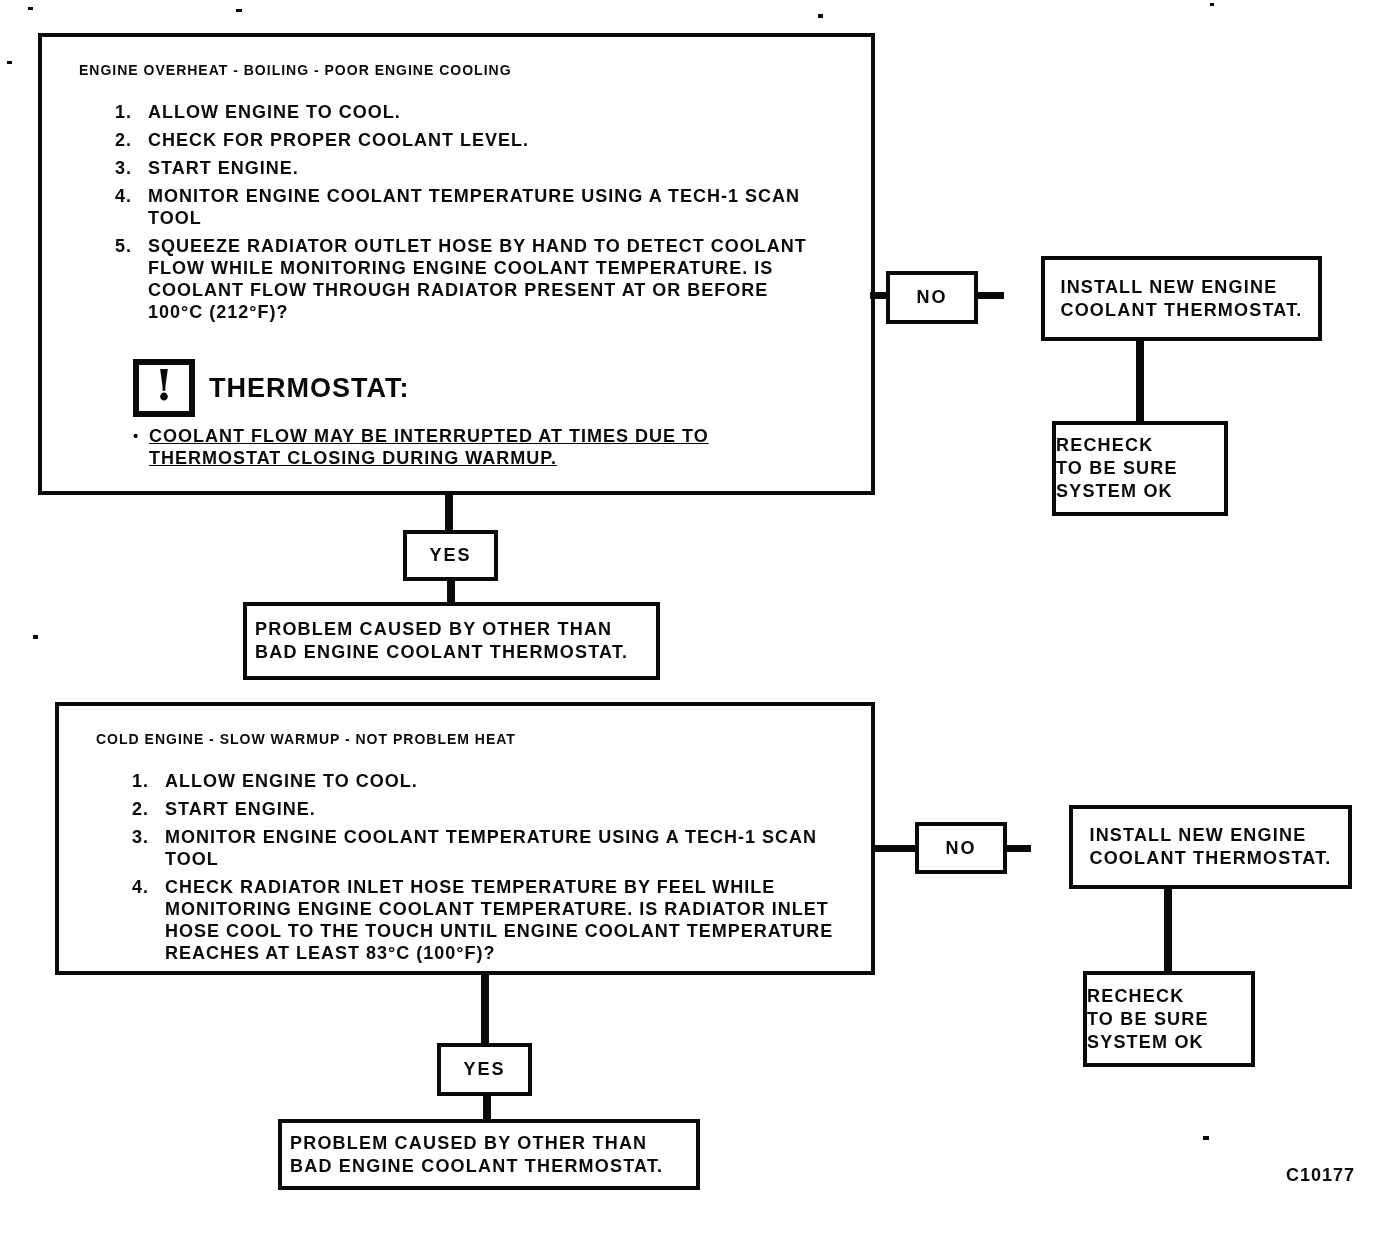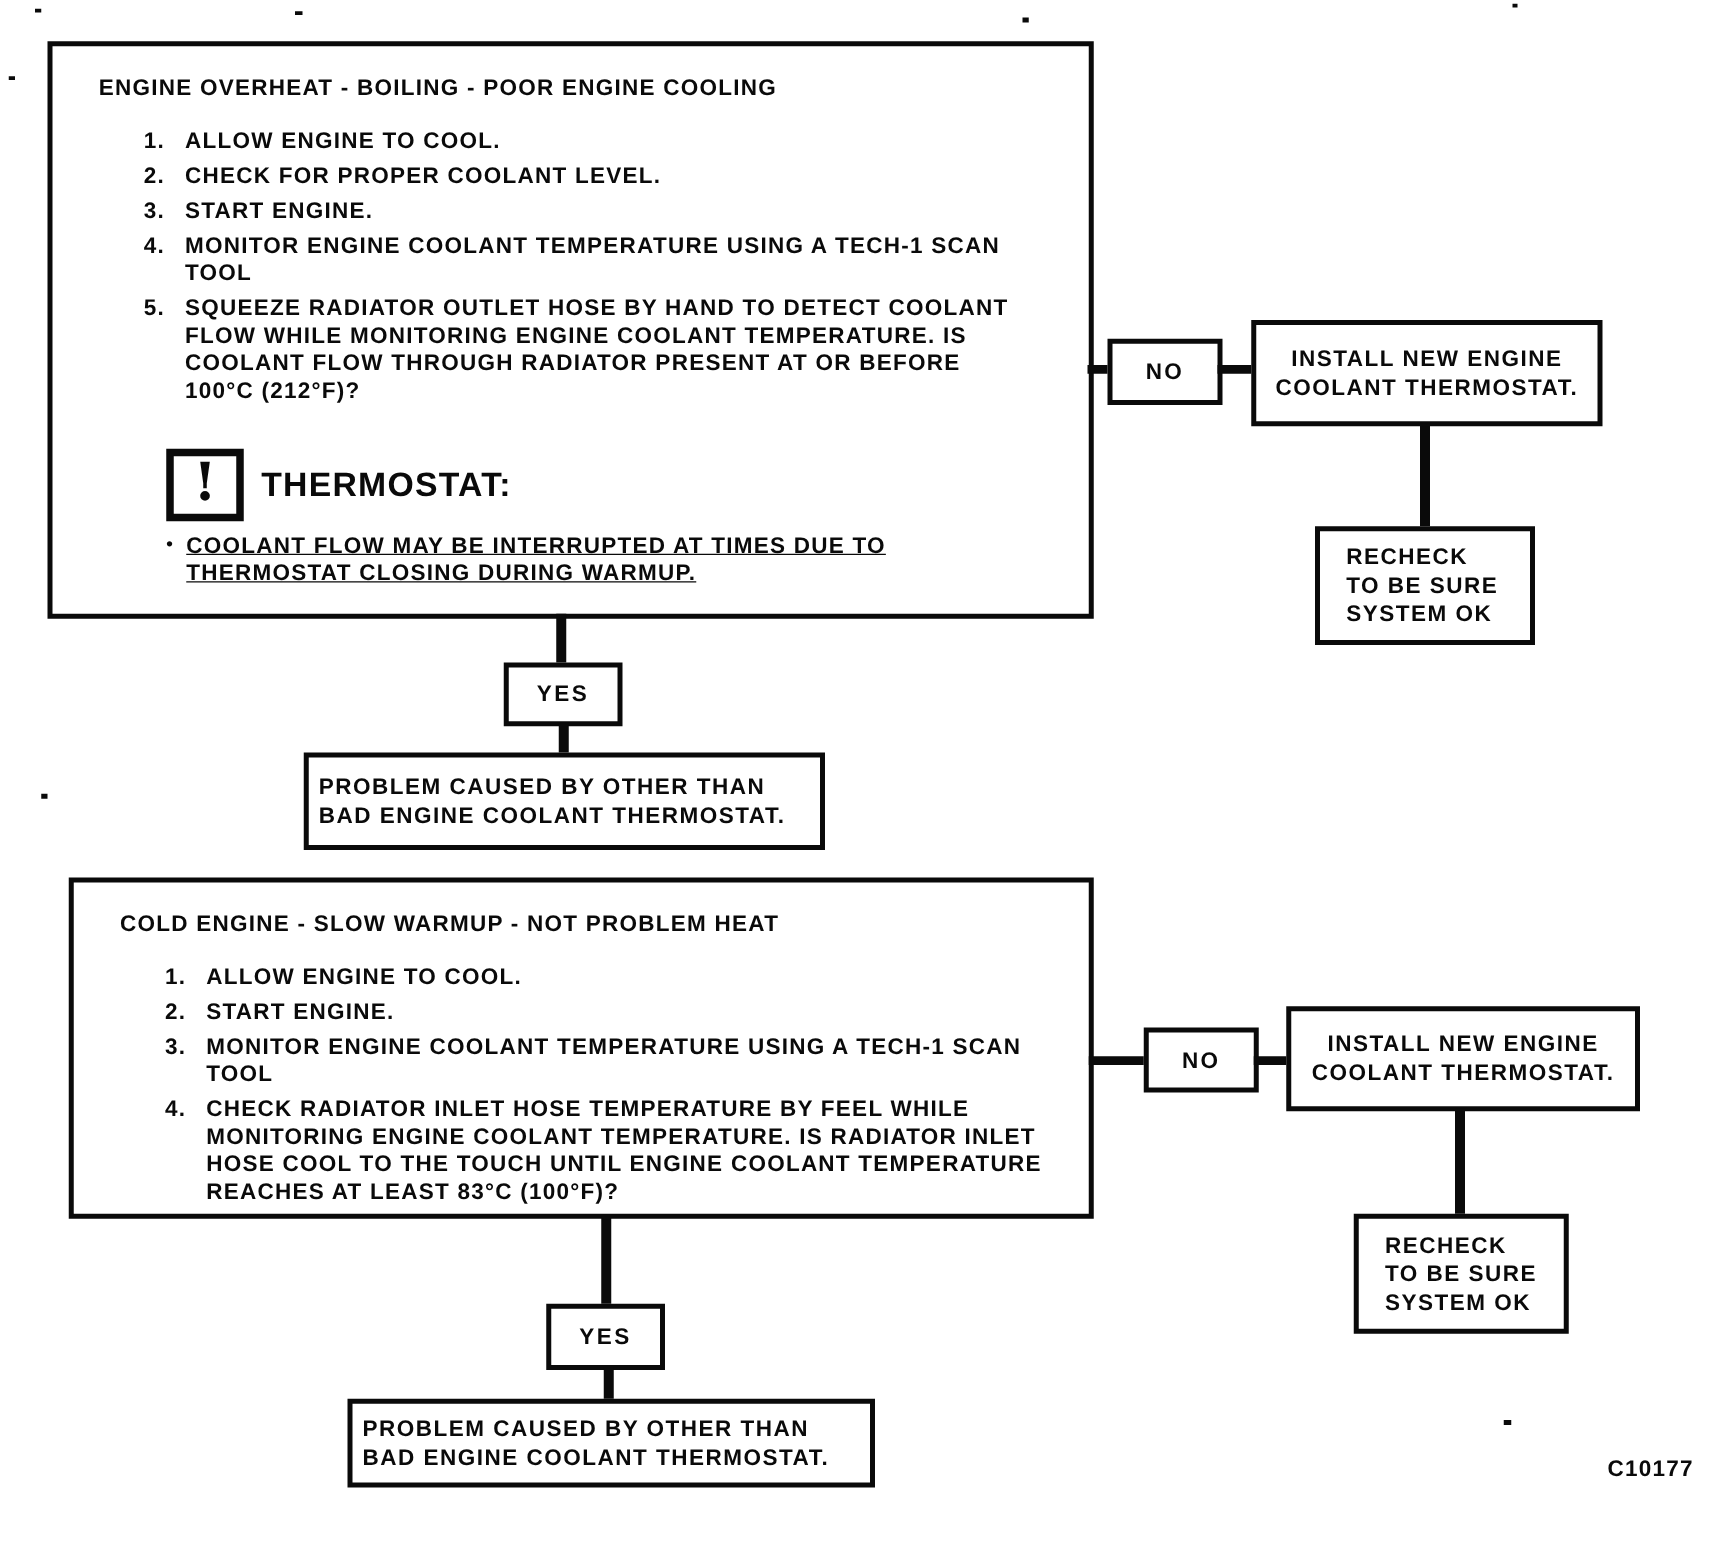--- a/index.html
+++ b/index.html
@@ -16,21 +16,21 @@
     background:var(--paper);
     overflow:hidden;
   }
   .mainbox {
     position:absolute;
     border:4px solid var(--ink);
     background:var(--paper);
   }
   .box-title {
     position:absolute; left:37px; top:22px;
-    font-size:18px; letter-spacing:1px; line-height:22px;
+    font-size:14px; letter-spacing:1px; line-height:22px;
     white-space:nowrap;
   }
   .steps {
     position:absolute; left:73px; top:64px; width:760px;
     list-style:none;
   }
   .step {
     display:flex;
     margin-bottom:6px;
     font-size:18px; line-height:22px; letter-spacing:1px;
@@ -67,23 +67,23 @@
     display:flex; align-items:center; justify-content:center;
     font-size:18px; letter-spacing:2px;
   }
   .action-box {
     position:absolute;
     border:4px solid var(--ink); background:var(--paper);
     font-size:18px; line-height:23px; letter-spacing:1.2px;
     display:flex; align-items:center;
   }
   .action-box .txt { white-space:pre-line; }
-  .action-box.centered { justify-content:center; text-align:center; }
+  .action-box.centered { justify-content:center; text-align:left;margin-left:40px; }
   .action-box.leftpad20 .txt { padding-left:8px; }
-  .action-box.leftpad22 .txt { padding-left:21px; }
+  .action-box.leftpad22 .txt { }
   .fig-code {
     position:absolute; left:1286px; top:1165px;
     font-size:18px; letter-spacing:1px;
   }
   .speck { position:absolute; background:var(--ink); }
 </style>
 </head>
 <body>
 
 <div class="canvas">

